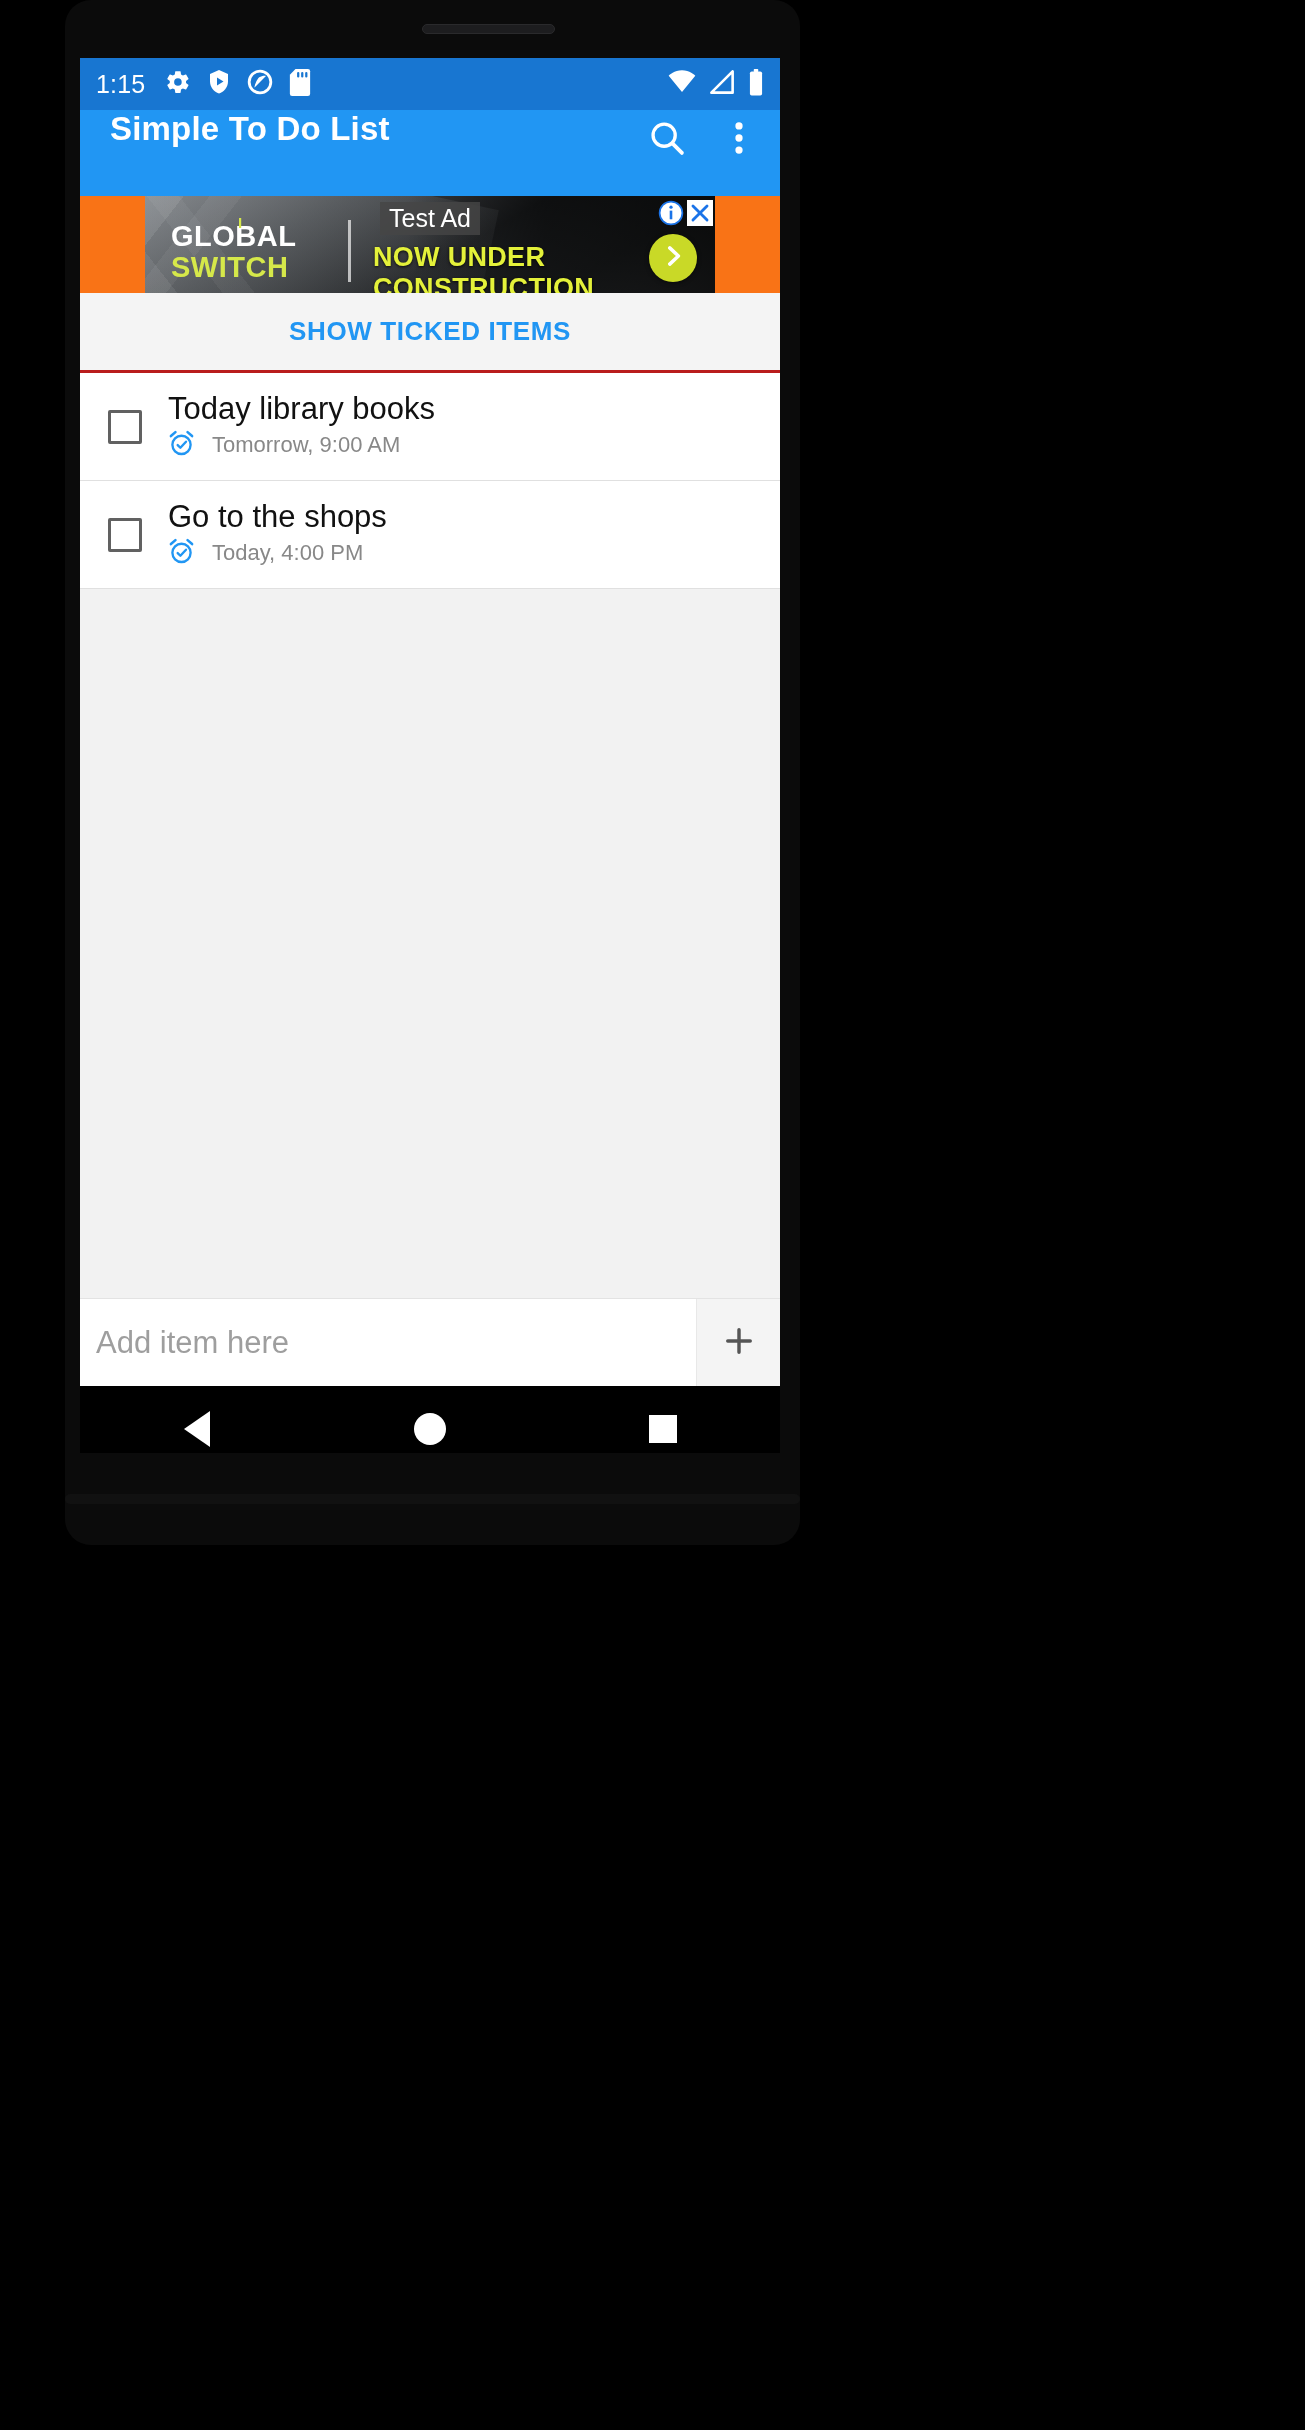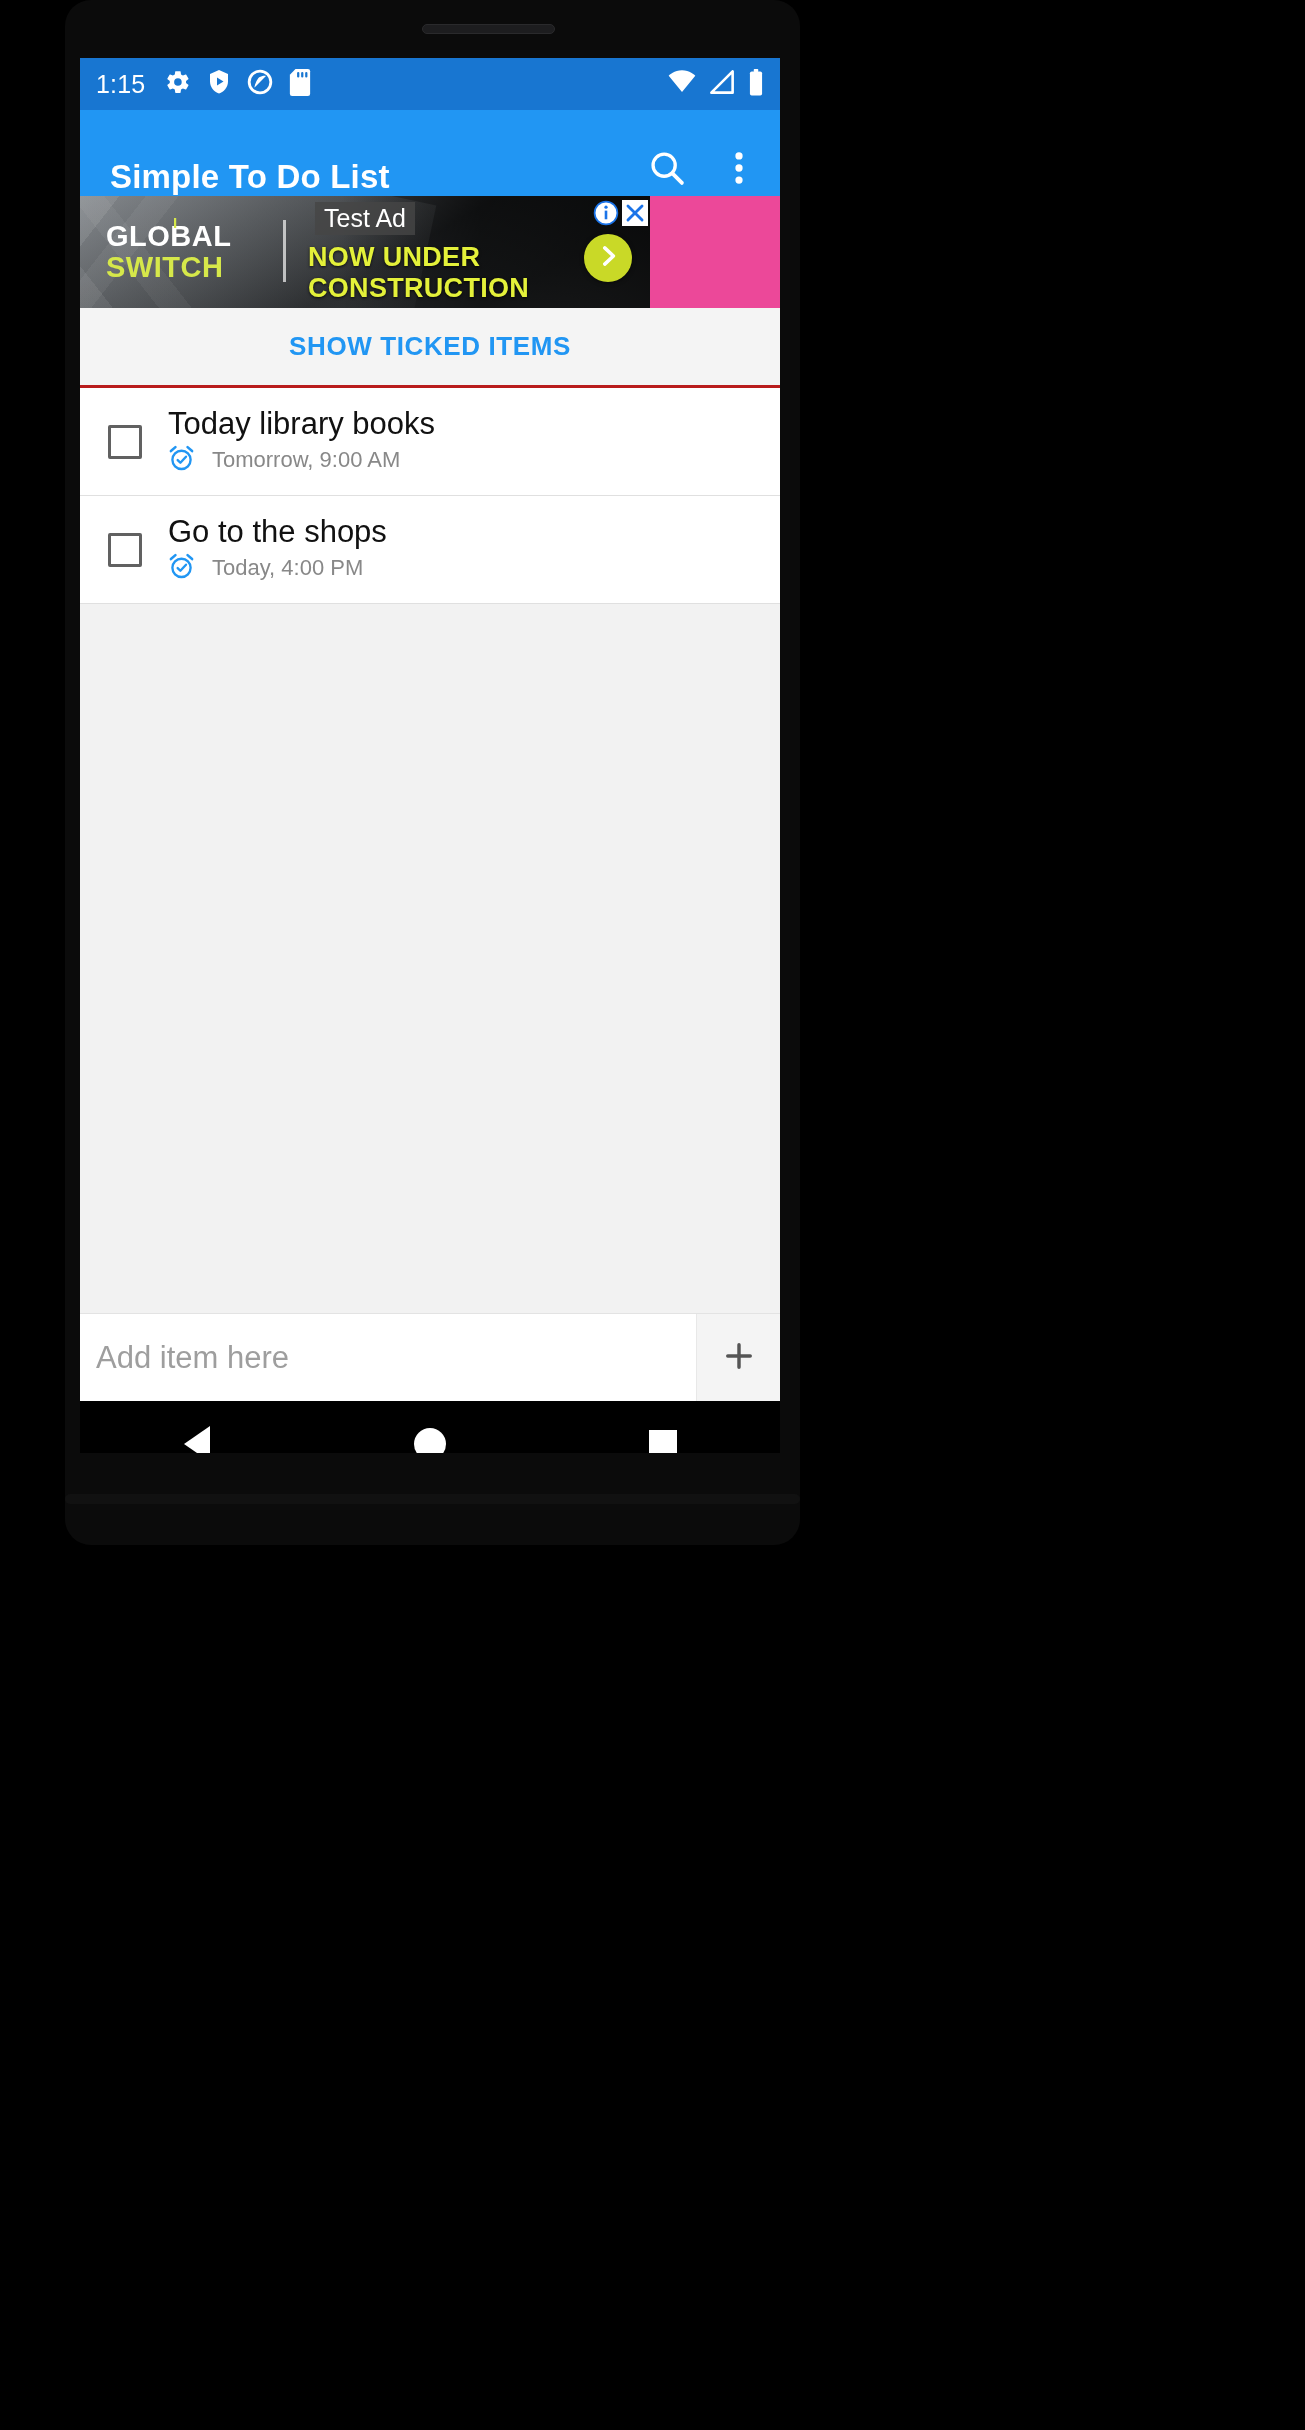--- a/index.html
+++ b/index.html
@@ -40,34 +40,34 @@
   }
   #status-clock {
     color:#fff; font-size:25px; letter-spacing:.2px;
   }
   .status-left-icons { display:flex; align-items:center; gap:16px; margin-left:20px; }
   .status-right-icons { margin-left:auto; display:flex; align-items:center; gap:13px; }
   .sicon { display:block; }
   
   #app-bar {
     position:relative; height:86px; background:#2196F3;
-    display:flex; align-items:flex-end; padding:0 13px 0 30px;
+    display:flex; align-items:flex-start; padding:0 13px 0 30px;
   }
   #app-title {
     color:#fff; font-size:33px; font-weight:bold; letter-spacing:.2px;
   }
   .appbar-actions { margin-left:auto; display:flex; align-items:center; gap:16px; }
   .action-btn {
     width:56px; height:56px; display:flex; align-items:center; justify-content:center;
     cursor:pointer; border-radius:50%;
   }
   
   #ad-banner {
-    position:relative; height:112px; background:#ec4899;
-    display:flex; 
+    position:relative; height:97px; background:#f97316;
+    display:flex; justify-content:center;
   }
   #ad-inner {
     position:relative; width:570px; height:100%;
     background:#3a3a38;
     overflow:hidden;
   }
   #ad-photo {
     position:absolute; inset:0;
     background:
       linear-gradient(128deg, rgba(255,255,255,.10) 0 6%, rgba(0,0,0,0) 6% 10%,

